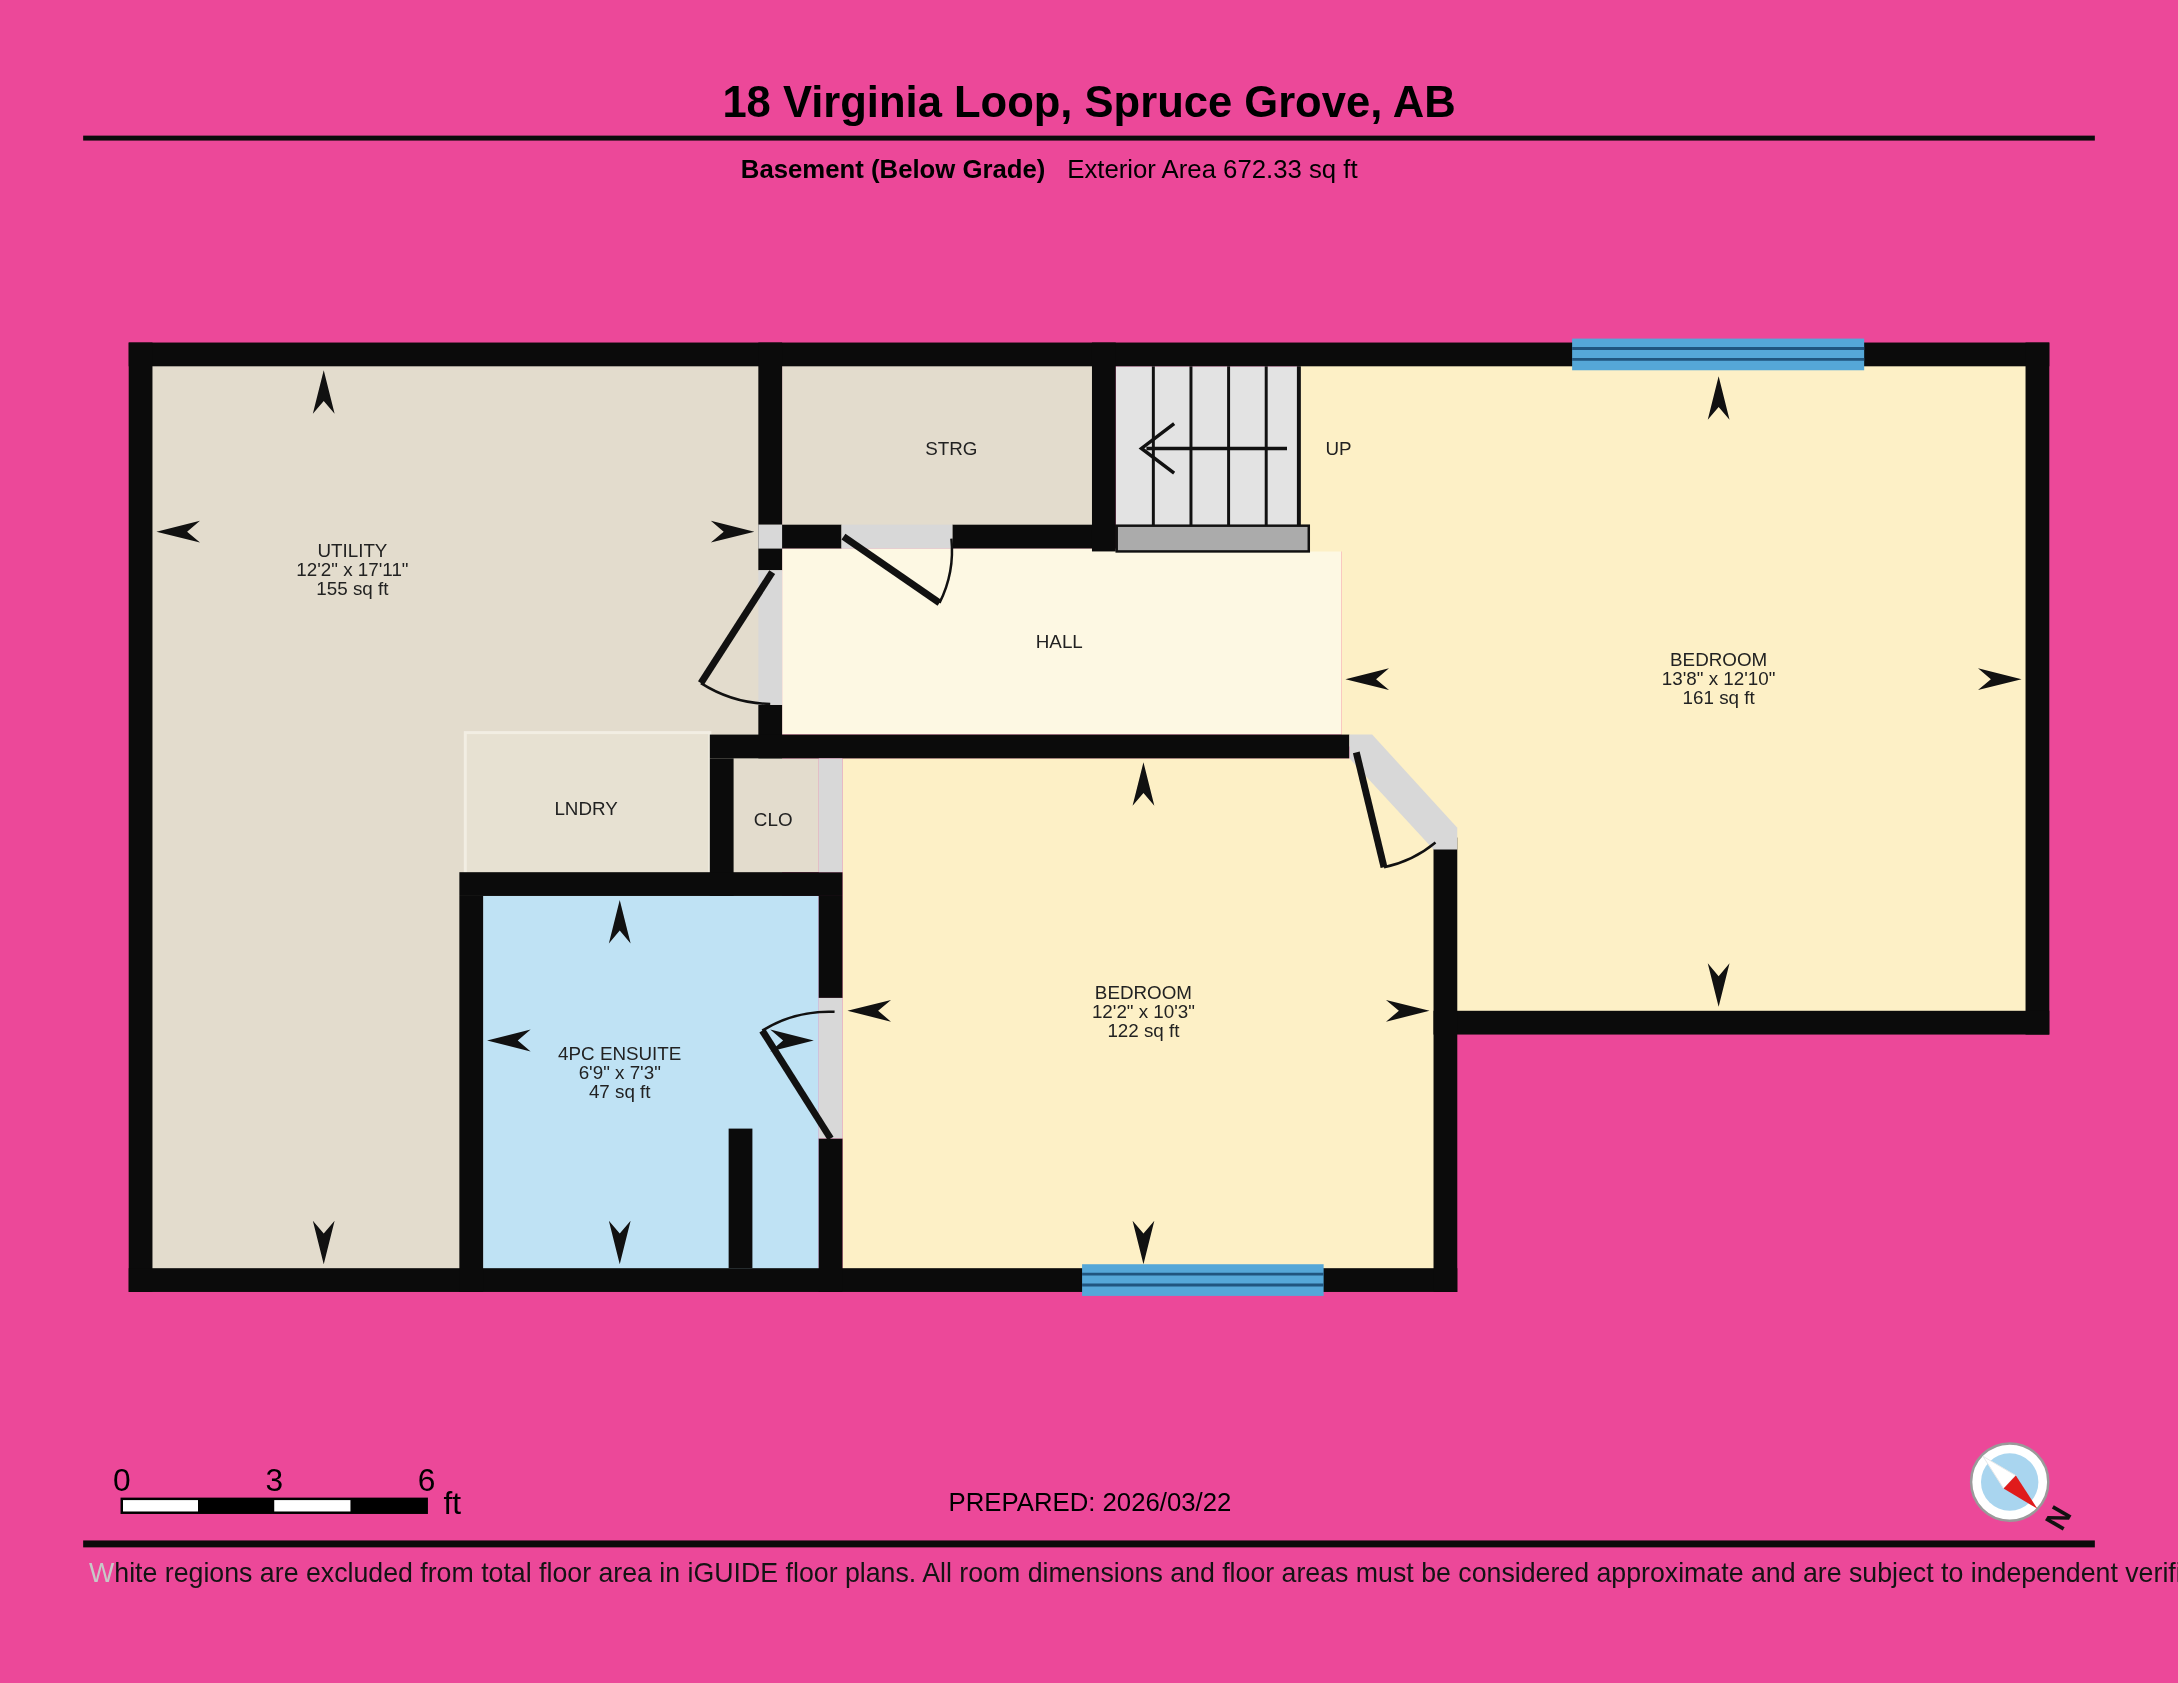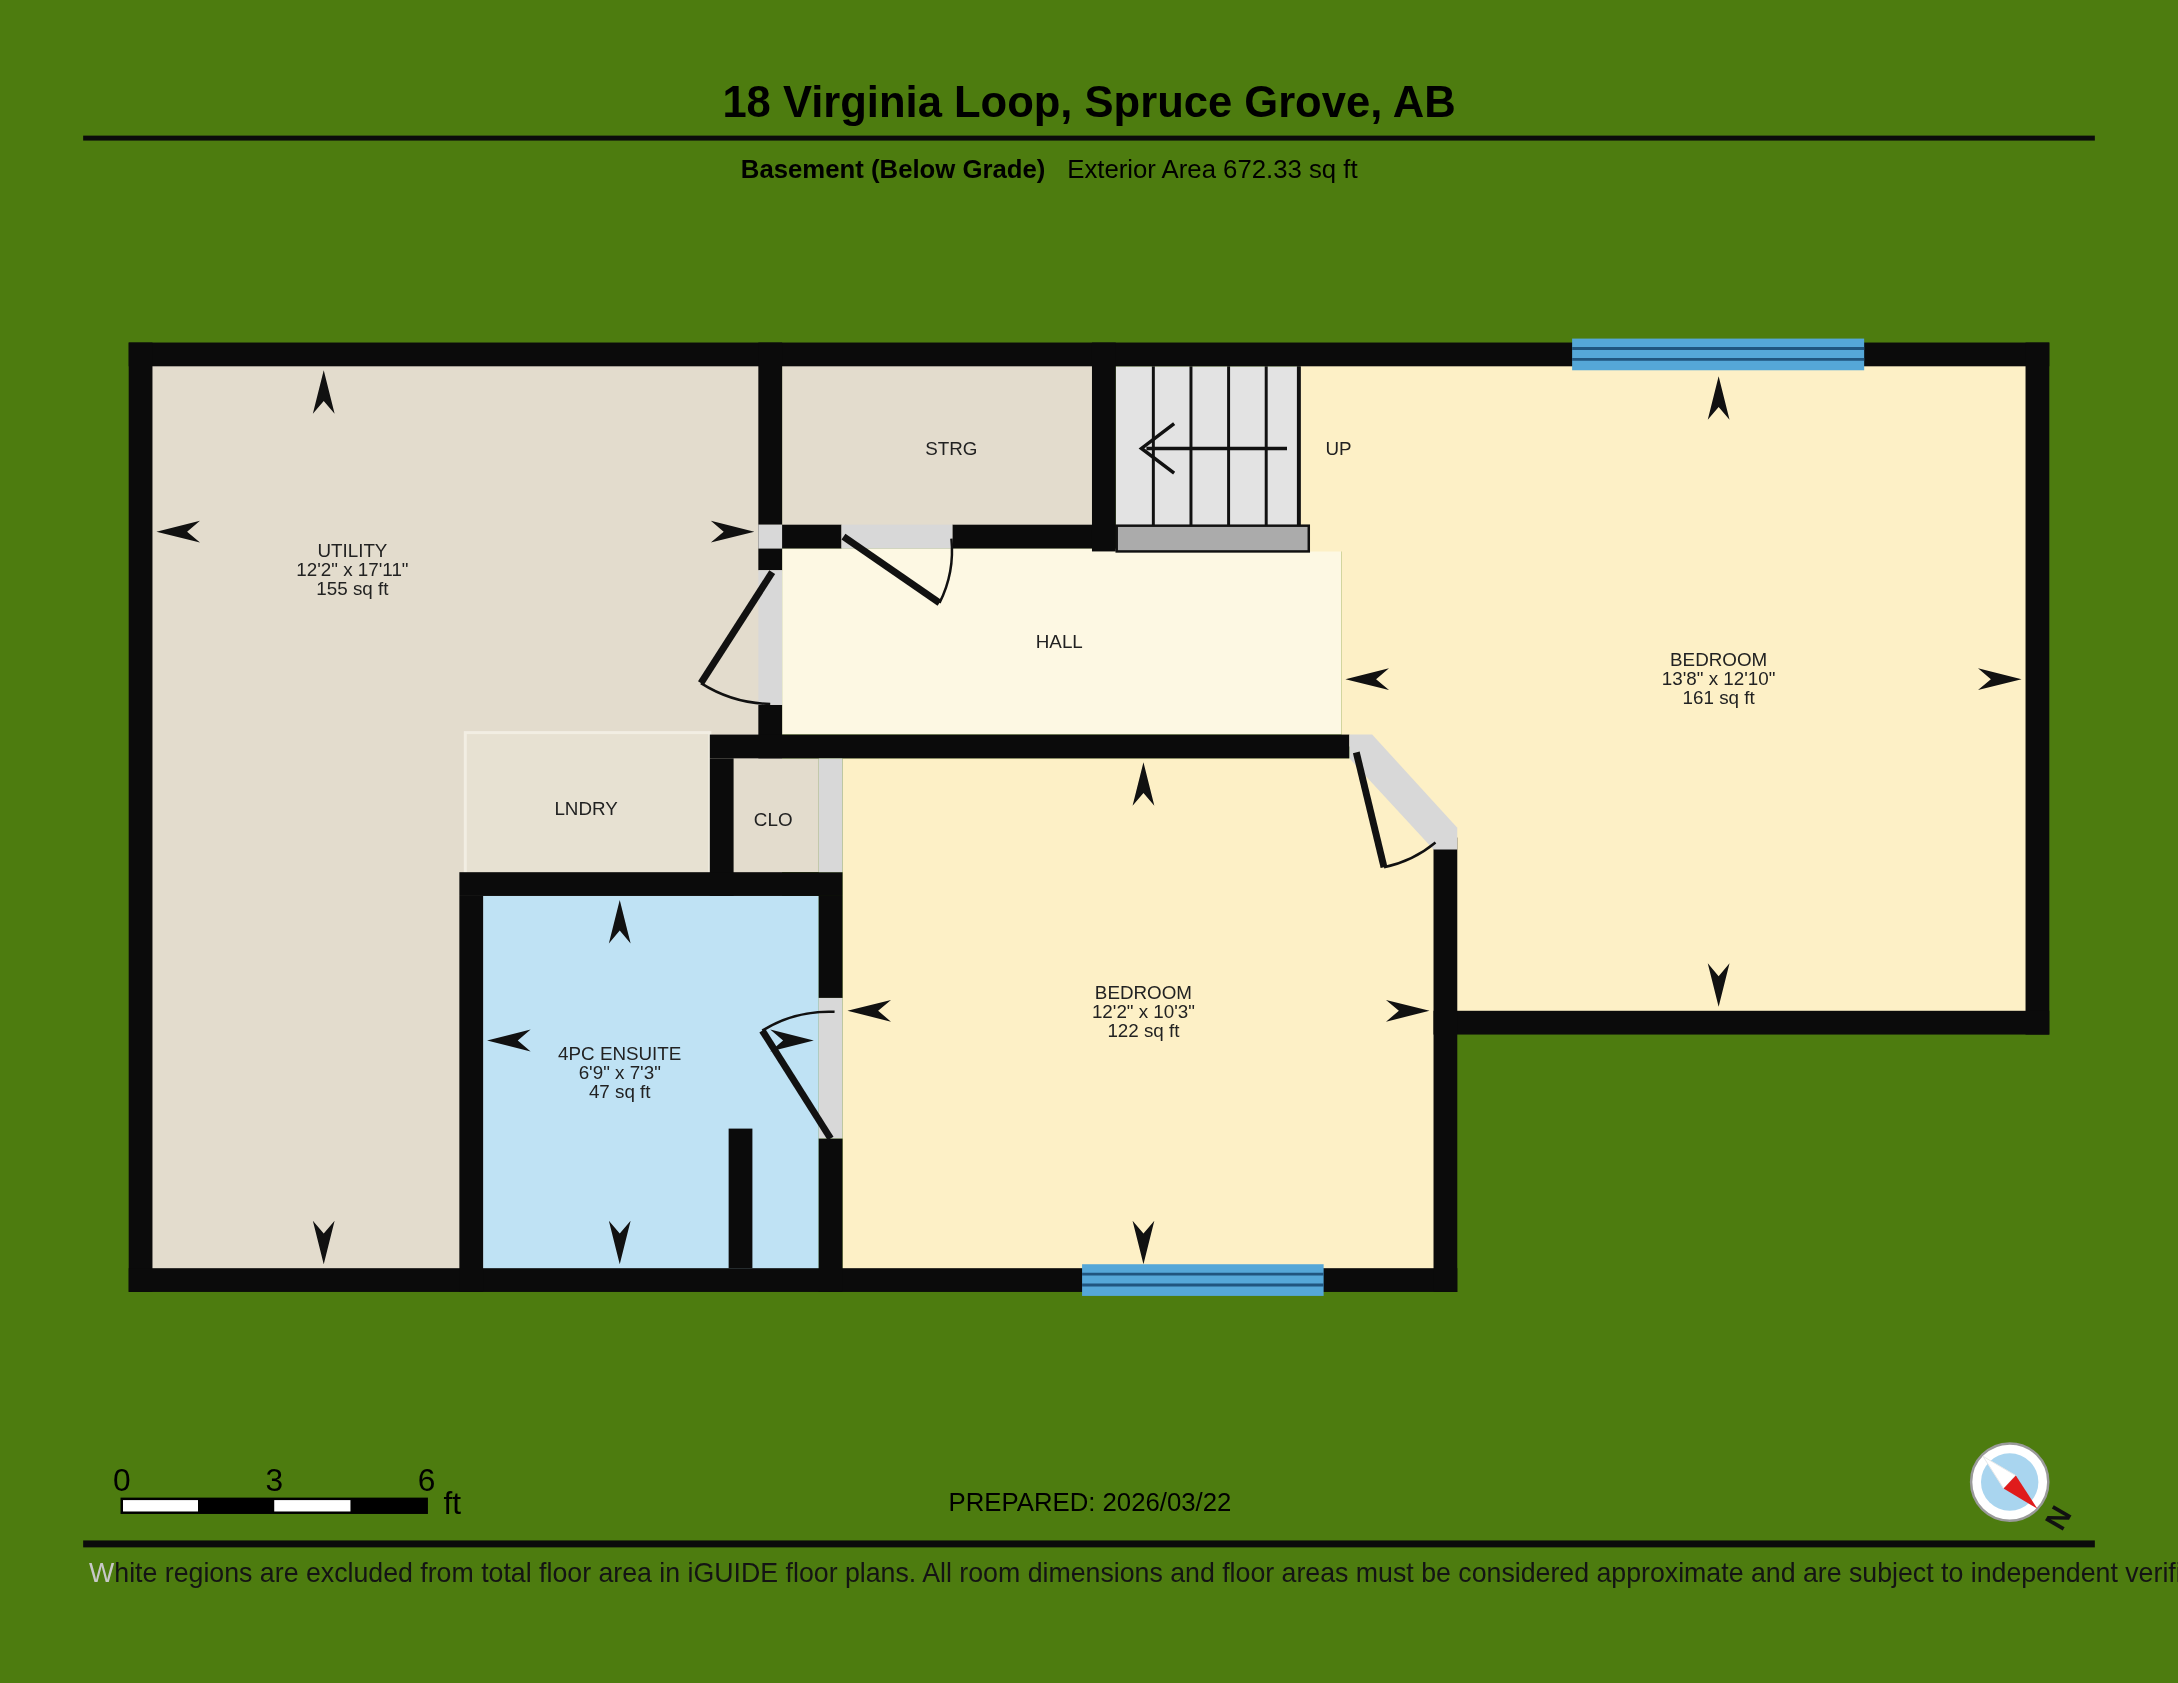--- a/index.html
+++ b/index.html
@@ -1,16 +1,16 @@
 <!DOCTYPE html>
 <html><head>
 <meta charset="utf-8">
 <style>
   html,body{margin:0;padding:0;background:#ffffff;}
-  #page{position:relative;width:2178px;height:1683px;background:#4d7c0f;overflow:hidden;}
+  #page{position:relative;width:2178px;height:1683px;background:#ec4899;overflow:hidden;}
   svg{display:block;}
   text{font-family:"Liberation Sans","DejaVu Sans",sans-serif;fill:#1c1c1c;}
   .title{font-size:44px;font-weight:bold;fill:#000;}
   .sub-bold{font-size:26px;font-weight:bold;fill:#000;}
   .sub-reg{font-size:26px;fill:#000;}
   .room{font-size:19px;fill:#222;}
   .scalenum{font-size:32px;fill:#000;}
   .prepared{font-size:26px;fill:#000;}
   .disclaimer{font-size:27px;fill:#141414;}
   .north{font-size:30px;font-weight:bold;fill:#111;}

